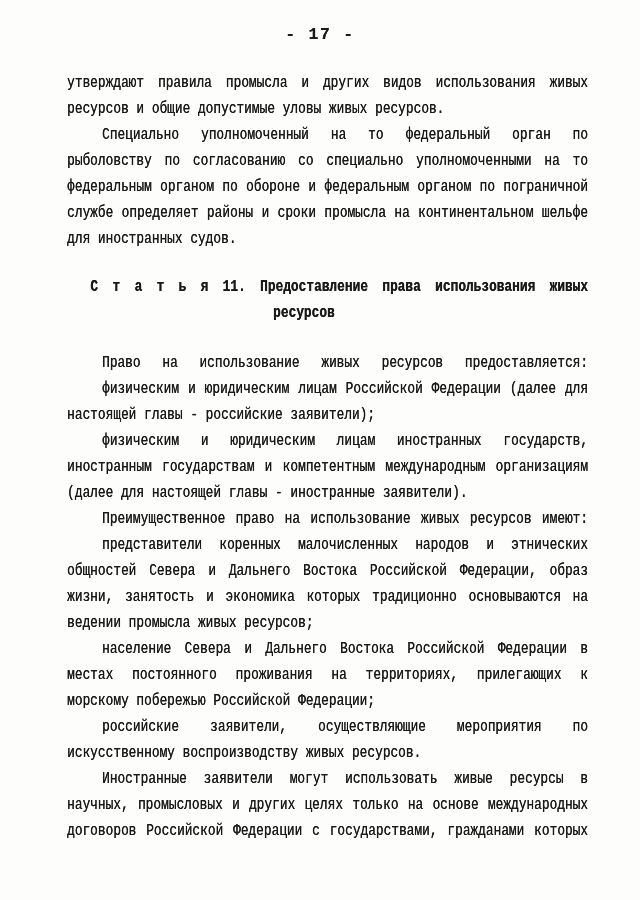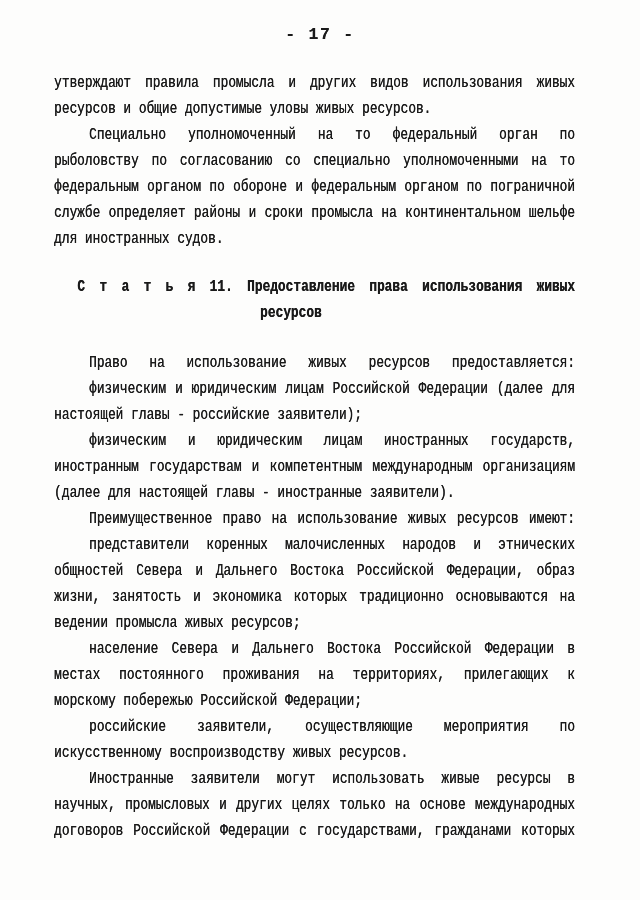--- a/index.html
+++ b/index.html
@@ -23,21 +23,21 @@
     left: 0;
     right: 0;
     text-align: center;
     font-size: 16px;
     font-weight: bold;
     letter-spacing: 2px;
   }
   
   .doc {
     position: absolute;
-    left: 54px;
+    left: 67px;
     top: 70px;
     width: 521px;
   }
   .col {
     width: 670px;
     transform: scaleX(0.7776);
     transform-origin: 0 0;
     font-size: 16.5px;
     line-height: 26px;
   }

